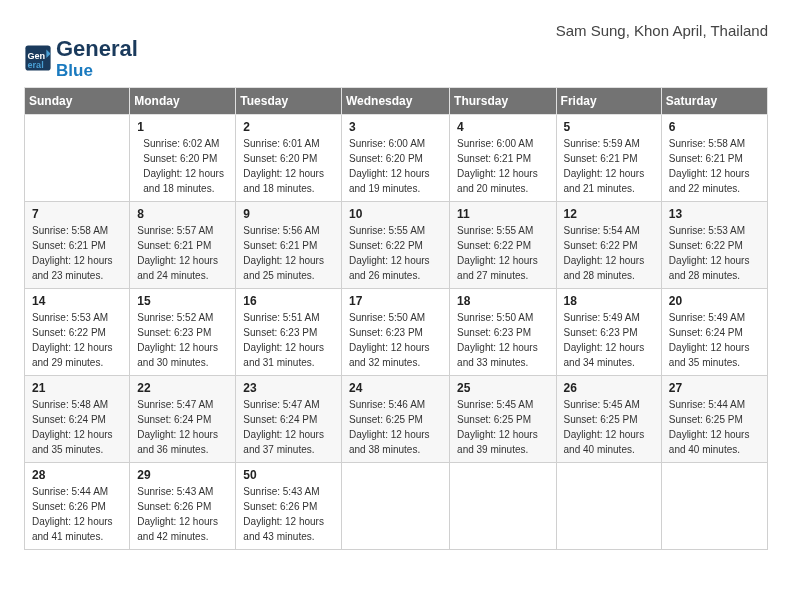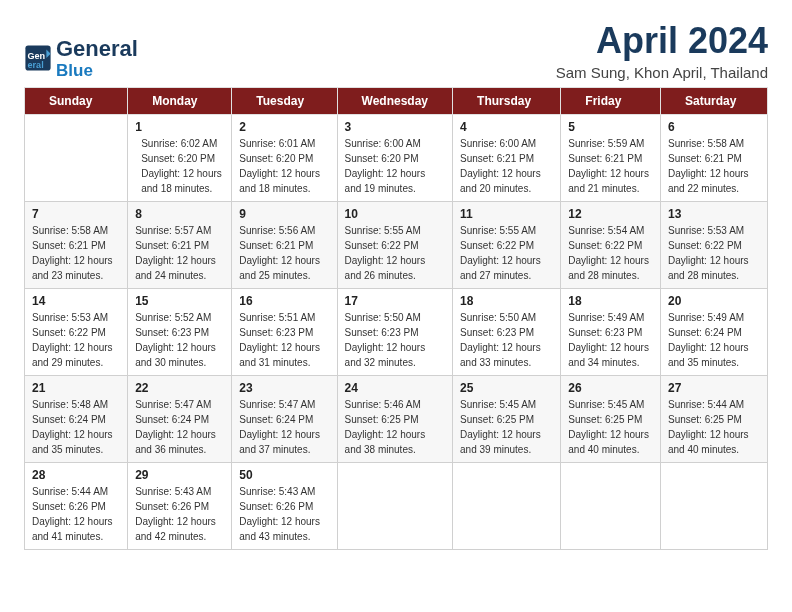--- a/index.html
+++ b/index.html
@@ -39,24 +39,24 @@
       color: #444;
       margin-top: 2px;
     }
     .calendar-table {
       width: 100%;
       border-collapse: collapse;
       margin-top: 4px;
       font-size: 10.5px;
     }
     .calendar-table th {
-      background-color: #7f1d1d;
+      background-color: #737373;
       color: #fff;
       text-align: left;
-      padding: 6px 24px;
+      padding: 6px 4px;
       font-size: 12px;
       font-weight: bold;
       border: 1px solid #e0e0e0;
     }
     .calendar-table td {
       vertical-align: top;
       border: 1px solid #d0d0d0;
       padding: 5px 7px;
       width: 113px;
       background: #fff;
@@ -93,21 +93,20 @@
       <polygon points="32,8 38,14 32,20" fill="#4a9fd4"></polygon>
     </svg>
     <div>
       <div style="font-size:22px;font-weight:bold;color:#1a3a5c;line-height:1.15;">
         <span style="color:#1a3a5c;">General</span>
       </div>
       <div style="font-size:17px;font-weight:bold;color:#1a7abf;line-height:1.15;">Blue</div>
     </div>
   </div>
   <div class="title-area">
-    <div class="month-title">April 2024</div>
     <div class="location-title">Sam Sung, Khon April, Thailand</div>
   </div>
 </div>
 
 <table class="calendar-table">
   <thead>
     <tr id="header-row">
         <th>Sunday</th>
         <th>Monday</th>
         <th>Tuesday</th>

